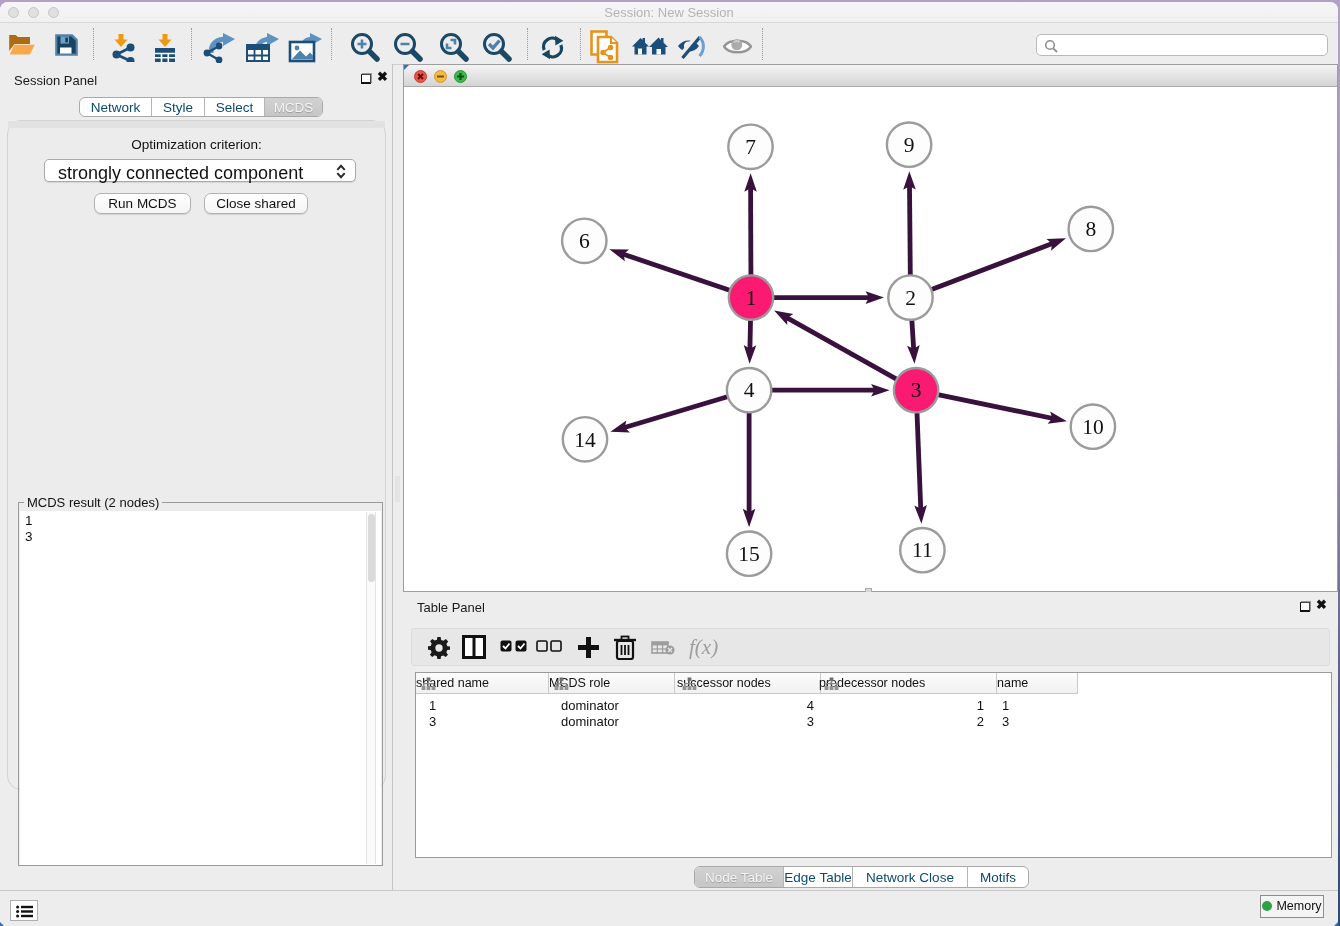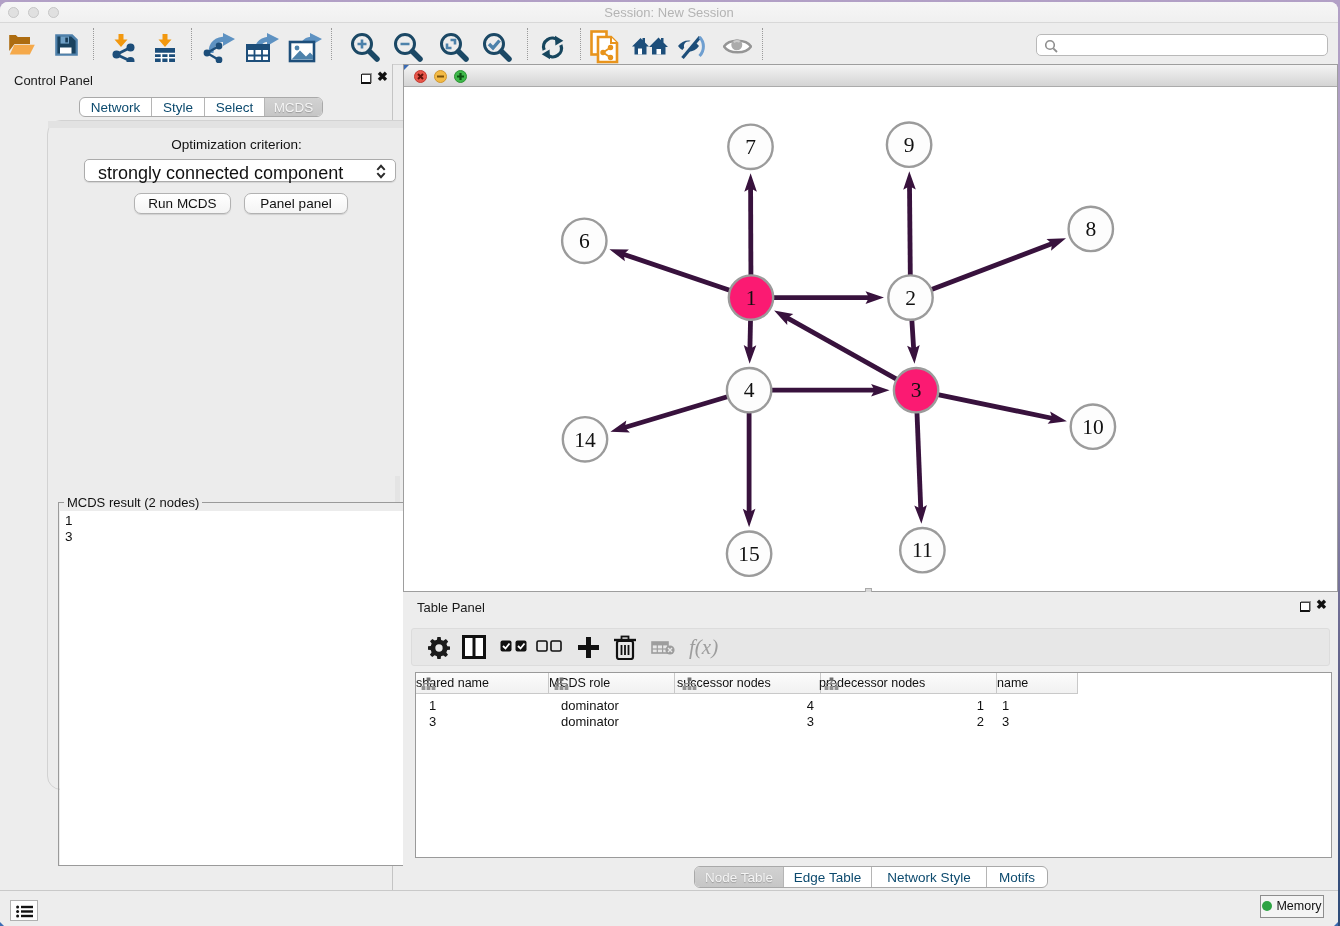--- a/index.html
+++ b/index.html
@@ -17,21 +17,21 @@
 .searchbox { position:absolute; right:10px; top:11px; width:292px; height:22px; background:#fff; border:1px solid #b9b9b9; border-radius:5px; }
 
 .cpanel { position:absolute; left:0; top:62px; width:393px; height:826px; background:#ededed; border-right:1px solid #c4c4c4; }
 .phead { font-size:13px; color:#1a1a1a; }
 .winbtn-sq { position:absolute; width:10px; height:10px; border:1px solid #444; border-bottom:2px solid #111; border-left:1.5px solid #111; background:#fff; box-shadow:1px -1px 0 #999; }
 .winbtn-x { position:absolute; font-size:13px; font-weight:bold; color:#111; }
 .seg { position:absolute; display:flex; border:1px solid #a9a9a9; border-radius:6px; overflow:hidden; background:#fff; }
 .seg div { font-size:13.5px; color:#0c4a6e; text-align:center; border-right:1px solid #b5b5b5; display:flex; align-items:center; justify-content:center; }
 .seg div:last-child { border-right:none; }
 .seg .sel { background:linear-gradient(#d2d2d2,#c6c6c6); color:#f5f5f5; text-shadow:0 1px 1px #9a9a9a; }
-.tabcontent { position:absolute; left:7px; top:56px; width:379px; height:670px; background:#ececec; border:1px solid #d2d2d2; border-radius:14px;margin-left:40px; }
+.tabcontent { position:absolute; left:7px; top:56px; width:379px; height:670px; background:#ececec; border:1px solid #d2d2d2; border-radius:14px; }
 .tabcontent::before { content:""; position:absolute; left:0; top:0; width:100%; height:7px; background:#e2e2e2; }
 .btn { position:absolute; background:linear-gradient(#ffffff,#f4f4f4); border:1px solid #b2b2b2; border-radius:7px; font-size:13.5px; color:#111; text-align:center; box-shadow:0 1px 1px rgba(0,0,0,0.12); }
 .mcdsbox { position:absolute; left:10px; top:381px; width:365px; height:364px; border:1px solid #9a9a9a; }
 .mcdsbox .legend { position:absolute; left:5px; top:-8px; background:#ececec; padding:0 3px; font-size:13px; color:#111; }
 .mcdstext { position:absolute; left:1px; top:8px; width:361px; height:354px; background:#fff; font-size:13.5px; color:#111; padding:2px 0 0 5px; line-height:16px; }
 .mcdscroll { position:absolute; right:6px; top:9px; width:10px; height:352px; background:#fafafa; border-left:1px solid #e3e3e3; border-right:1px solid #e3e3e3; }
 
 .netframe { position:absolute; left:403px; top:62px; width:935px; height:528px; border:1px solid #9e9e9e; background:#fff; }
 .nettitle { position:absolute; left:0; top:0; width:100%; height:22px; background:linear-gradient(#f4f4f4,#d4d4d4); border-bottom:1px solid #ababab; }
 .nettitle .t { position:absolute; width:100%; text-align:center; top:20px; font-size:13px; font-weight:bold; color:#111; text-indent:6px; }
@@ -199,40 +199,40 @@
     </svg>
     <div class="tsep" style="left:762px"></div>
     <div class="searchbox">
       <svg style="position:absolute;left:7px;top:4px" width="15" height="15" viewBox="0 0 15 15">
         <circle cx="6" cy="6" r="4.3" fill="none" stroke="#8e8e8e" stroke-width="1.6"></circle>
         <line x1="9.3" y1="9.3" x2="13" y2="13" stroke="#8e8e8e" stroke-width="1.8"></line>
       </svg>
     </div>
   </div>
   <div class="cpanel">
-    <div class="phead" style="position:absolute;left:14px;top:9px">Control Panel</div>
+    <div class="phead" style="position:absolute;left:14px;top:9px">Session Panel</div>
     <div class="winbtn-sq" style="left:361px;top:10px"></div>
     <div class="winbtn-x" style="left:377px;top:5px">✖</div>
     <div class="seg" style="left:79px;top:33px;height:20px">
       <div style="width:72px">Network</div>
       <div style="width:53px">Style</div>
       <div style="width:60px">Select</div>
       <div class="sel" style="width:57px">MCDS</div>
     </div>
     <div class="tabcontent">
       <div style="position:absolute;left:0;top:16px;width:100%;text-align:center;font-size:13.5px;color:#111">Optimization criterion:</div>
       <div style="position:absolute;left:36px;top:38px;width:312px;height:23px;background:#fff;border:1px solid #ababab;border-radius:5px;box-shadow:0 1px 1px rgba(0,0,0,0.1)">
         <div style="position:absolute;left:13px;top:3px;font-size:18px;color:#111">strongly connected component</div>
         <svg style="position:absolute;right:9px;top:4px" width="10" height="15" viewBox="0 0 10 15">
           <path d="M1.3,5.9 L5,1.8 L8.7,5.9" fill="none" stroke="#2b2b2b" stroke-width="2"></path>
           <path d="M1.3,9.1 L5,13.2 L8.7,9.1" fill="none" stroke="#2b2b2b" stroke-width="2"></path>
         </svg>
       </div>
       <div class="btn" style="left:86px;top:72px;width:97px;height:21px;line-height:19px">Run MCDS</div>
-      <div class="btn" style="left:196px;top:72px;width:104px;height:21px;line-height:19px">Panel panel</div>
+      <div class="btn" style="left:196px;top:72px;width:104px;height:21px;line-height:19px">Close shared</div>
       <div class="mcdsbox">
         <div class="legend">MCDS result (2 nodes)</div>
         <div class="mcdstext">1<br>3</div>
         <div class="mcdscroll">
             <div style="position:absolute;left:1px;top:2px;width:7px;height:68px;background:#dadada;border-radius:4px"></div>
           </div>
       </div>
     </div>
   </div>
   <div style="position:absolute;left:395px;top:474px;width:5px;height:26px;background:#e4e4e4"></div>
@@ -410,22 +410,22 @@
       <div class="trow" style="left:403px;top:25px;width:165px;text-align:right">1</div>
       <div class="trow" style="left:586px;top:25px">1</div>
       <div class="trow" style="left:13px;top:41px">3</div>
       <div class="trow" style="left:145px;top:41px">dominator</div>
       <div class="trow" style="left:259px;top:41px;width:139px;text-align:right">3</div>
       <div class="trow" style="left:403px;top:41px;width:165px;text-align:right">2</div>
       <div class="trow" style="left:586px;top:41px">3</div>
     </div>
     <div class="seg" style="left:291px;top:274px;height:22px">
       <div class="sel" style="width:89px">Node Table</div>
-      <div style="width:88px">Edge Table</div>
-      <div style="width:115px">Network Style</div>
+      <div style="width:69px">Edge Table</div>
+      <div style="width:115px">Network Close</div>
       <div style="width:60px">Motifs</div>
     </div>
   </div>
   <div class="statusbar">
     <div class="listbtn">
       <svg style="position:absolute;left:5px;top:4px" width="17" height="13" viewBox="0 0 17 13">
         <g fill="#111">
             <circle cx="1.6" cy="2" r="1.5"></circle>
             <circle cx="1.6" cy="6.5" r="1.5"></circle>
             <circle cx="1.6" cy="11" r="1.5"></circle>

